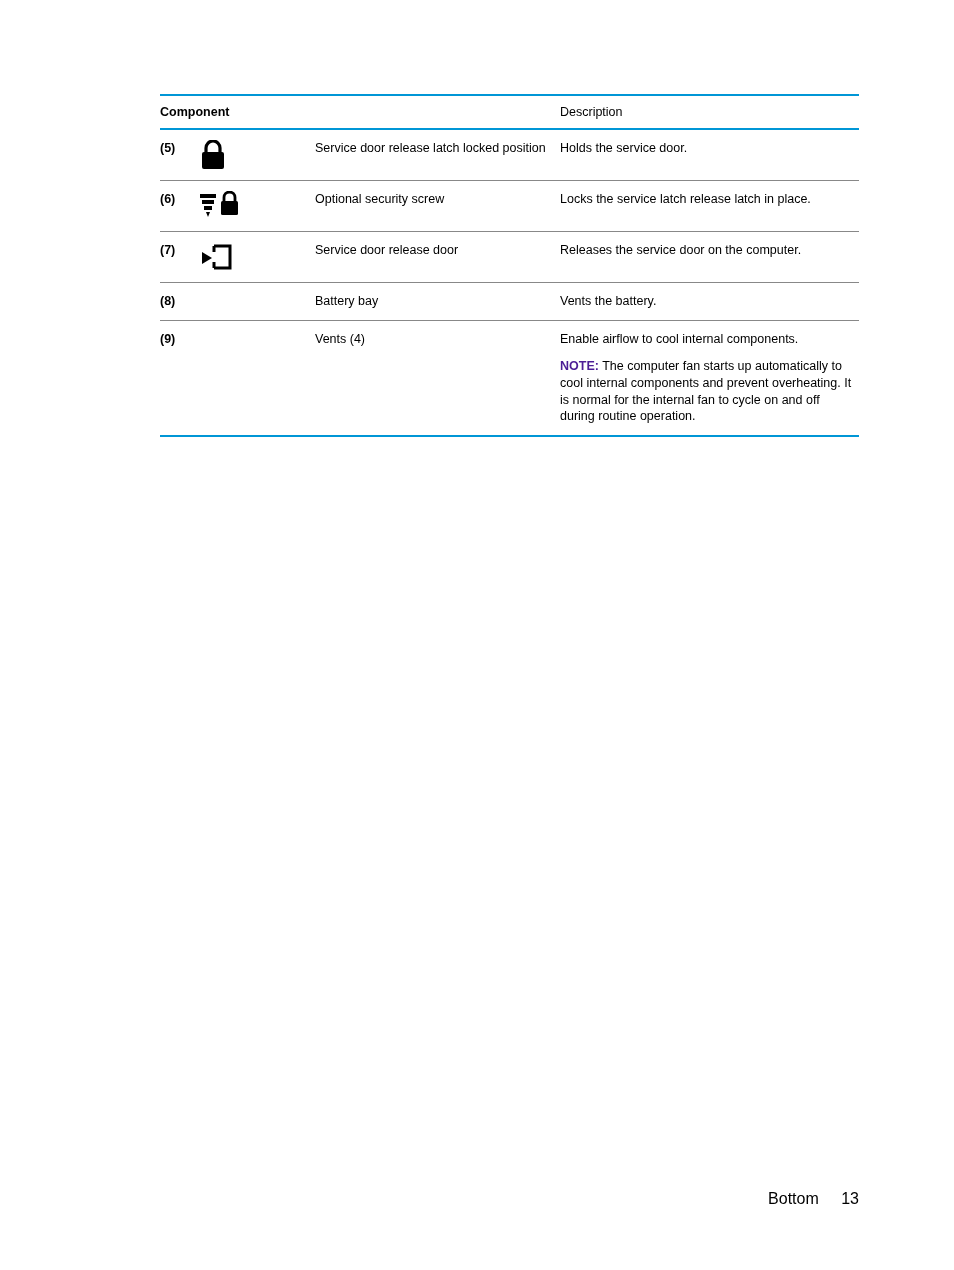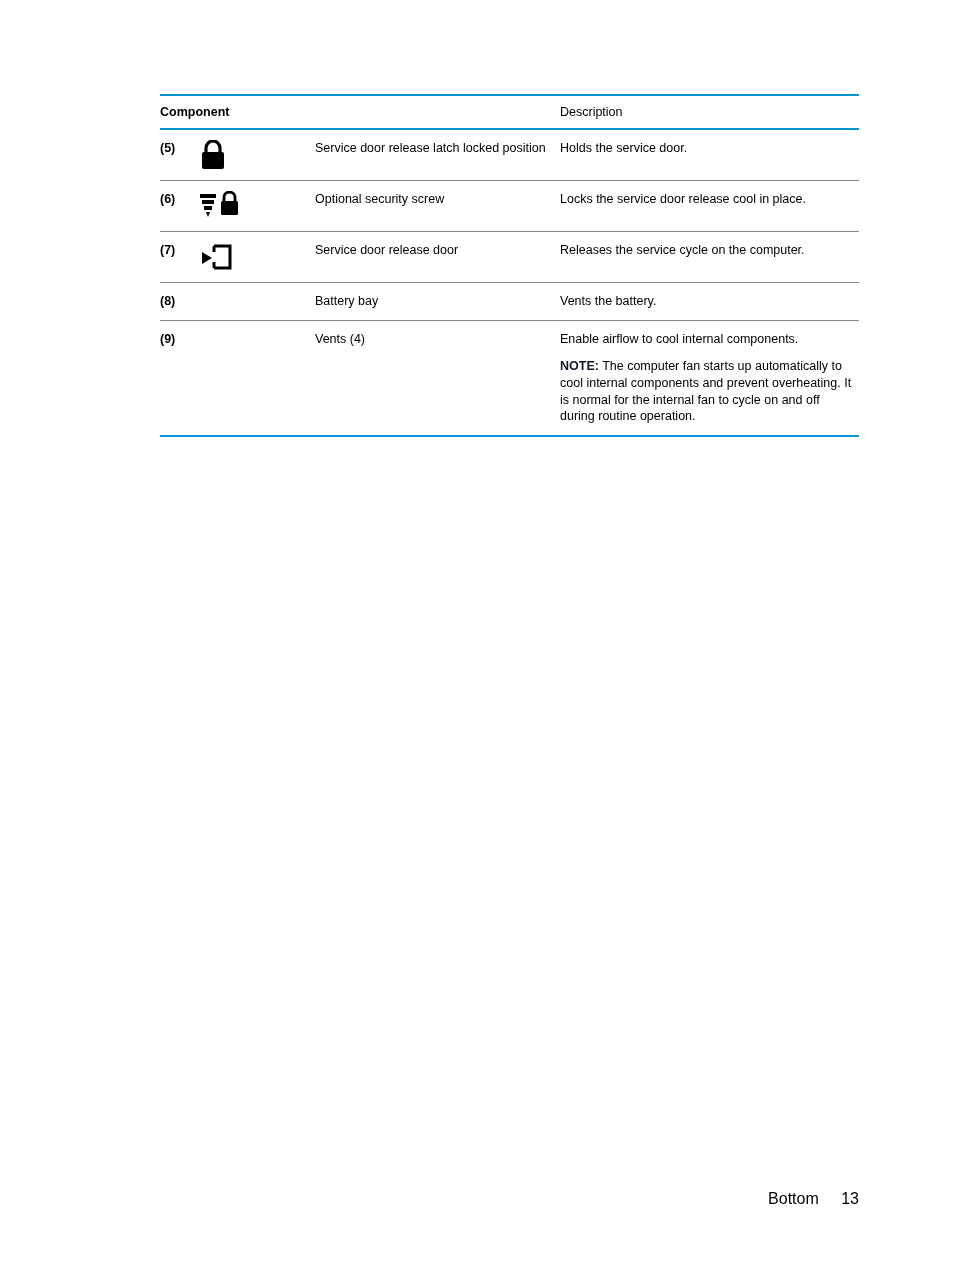--- a/index.html
+++ b/index.html
@@ -39,21 +39,21 @@
       padding: 10px 6px 10px 0;
       vertical-align: top;
       line-height: 1.35;
       text-align: left;
     }
     .col-num { width: 40px; font-weight: bold; }
     .col-icon { width: 115px; }
     .col-comp { width: 245px; }
     .col-desc { }
     .icon-cell svg { display: block; }
-    .note-label { color: #0f172a; font-weight: bold; }
+    .note-label { color: #4c1d95; font-weight: bold; }
     .note-block { margin-top: 10px; }
     .footer {
       position: absolute;
       bottom: 62px;
       right: 95px;
       font-size: 16px;
     }
     .footer-section { margin-right: 18px; }
   </style>
 </head>
@@ -91,33 +91,33 @@
               <rect x="4" y="12" width="8" height="4" fill="#000"></rect>
               <polygon points="6,18 10,18 8,23" fill="#000"></polygon>
             </g>
             <g transform="translate(19,0)">
               <path d="M5 10 V6.5 a5.5 5.5 0 0 1 11 0 V10" fill="none" stroke="#000" stroke-width="2.8"></path>
               <rect x="2" y="10" width="17" height="14" rx="1.5" fill="#000"></rect>
             </g>
           </svg>
         </td>
         <td class="cell col-comp">Optional security screw</td>
-        <td class="cell col-desc">Locks the service door release cool in place.</td>
+        <td class="cell col-desc">Locks the service latch release latch in place.</td>
       </tr>
 
       <tr class="row">
         <td class="cell col-num">(7)</td>
         <td class="cell col-icon icon-cell">
           <svg width="34" height="30" viewBox="0 0 34 30">
             <polygon points="2,10 12,16 2,22" fill="#000"></polygon>
             <path d="M14 4 h16 v22 h-16 M14 4 v6 M14 26 v-6" fill="none" stroke="#000" stroke-width="3"></path>
           </svg>
         </td>
         <td class="cell col-comp">Service door release door</td>
-        <td class="cell col-desc">Releases the service cycle on the computer.</td>
+        <td class="cell col-desc">Releases the service door on the computer.</td>
       </tr>
 
       <tr class="row">
         <td class="cell col-num">(8)</td>
         <td class="cell col-icon"></td>
         <td class="cell col-comp">Battery bay</td>
         <td class="cell col-desc">Vents the battery.</td>
       </tr>
 
       <tr class="row">

